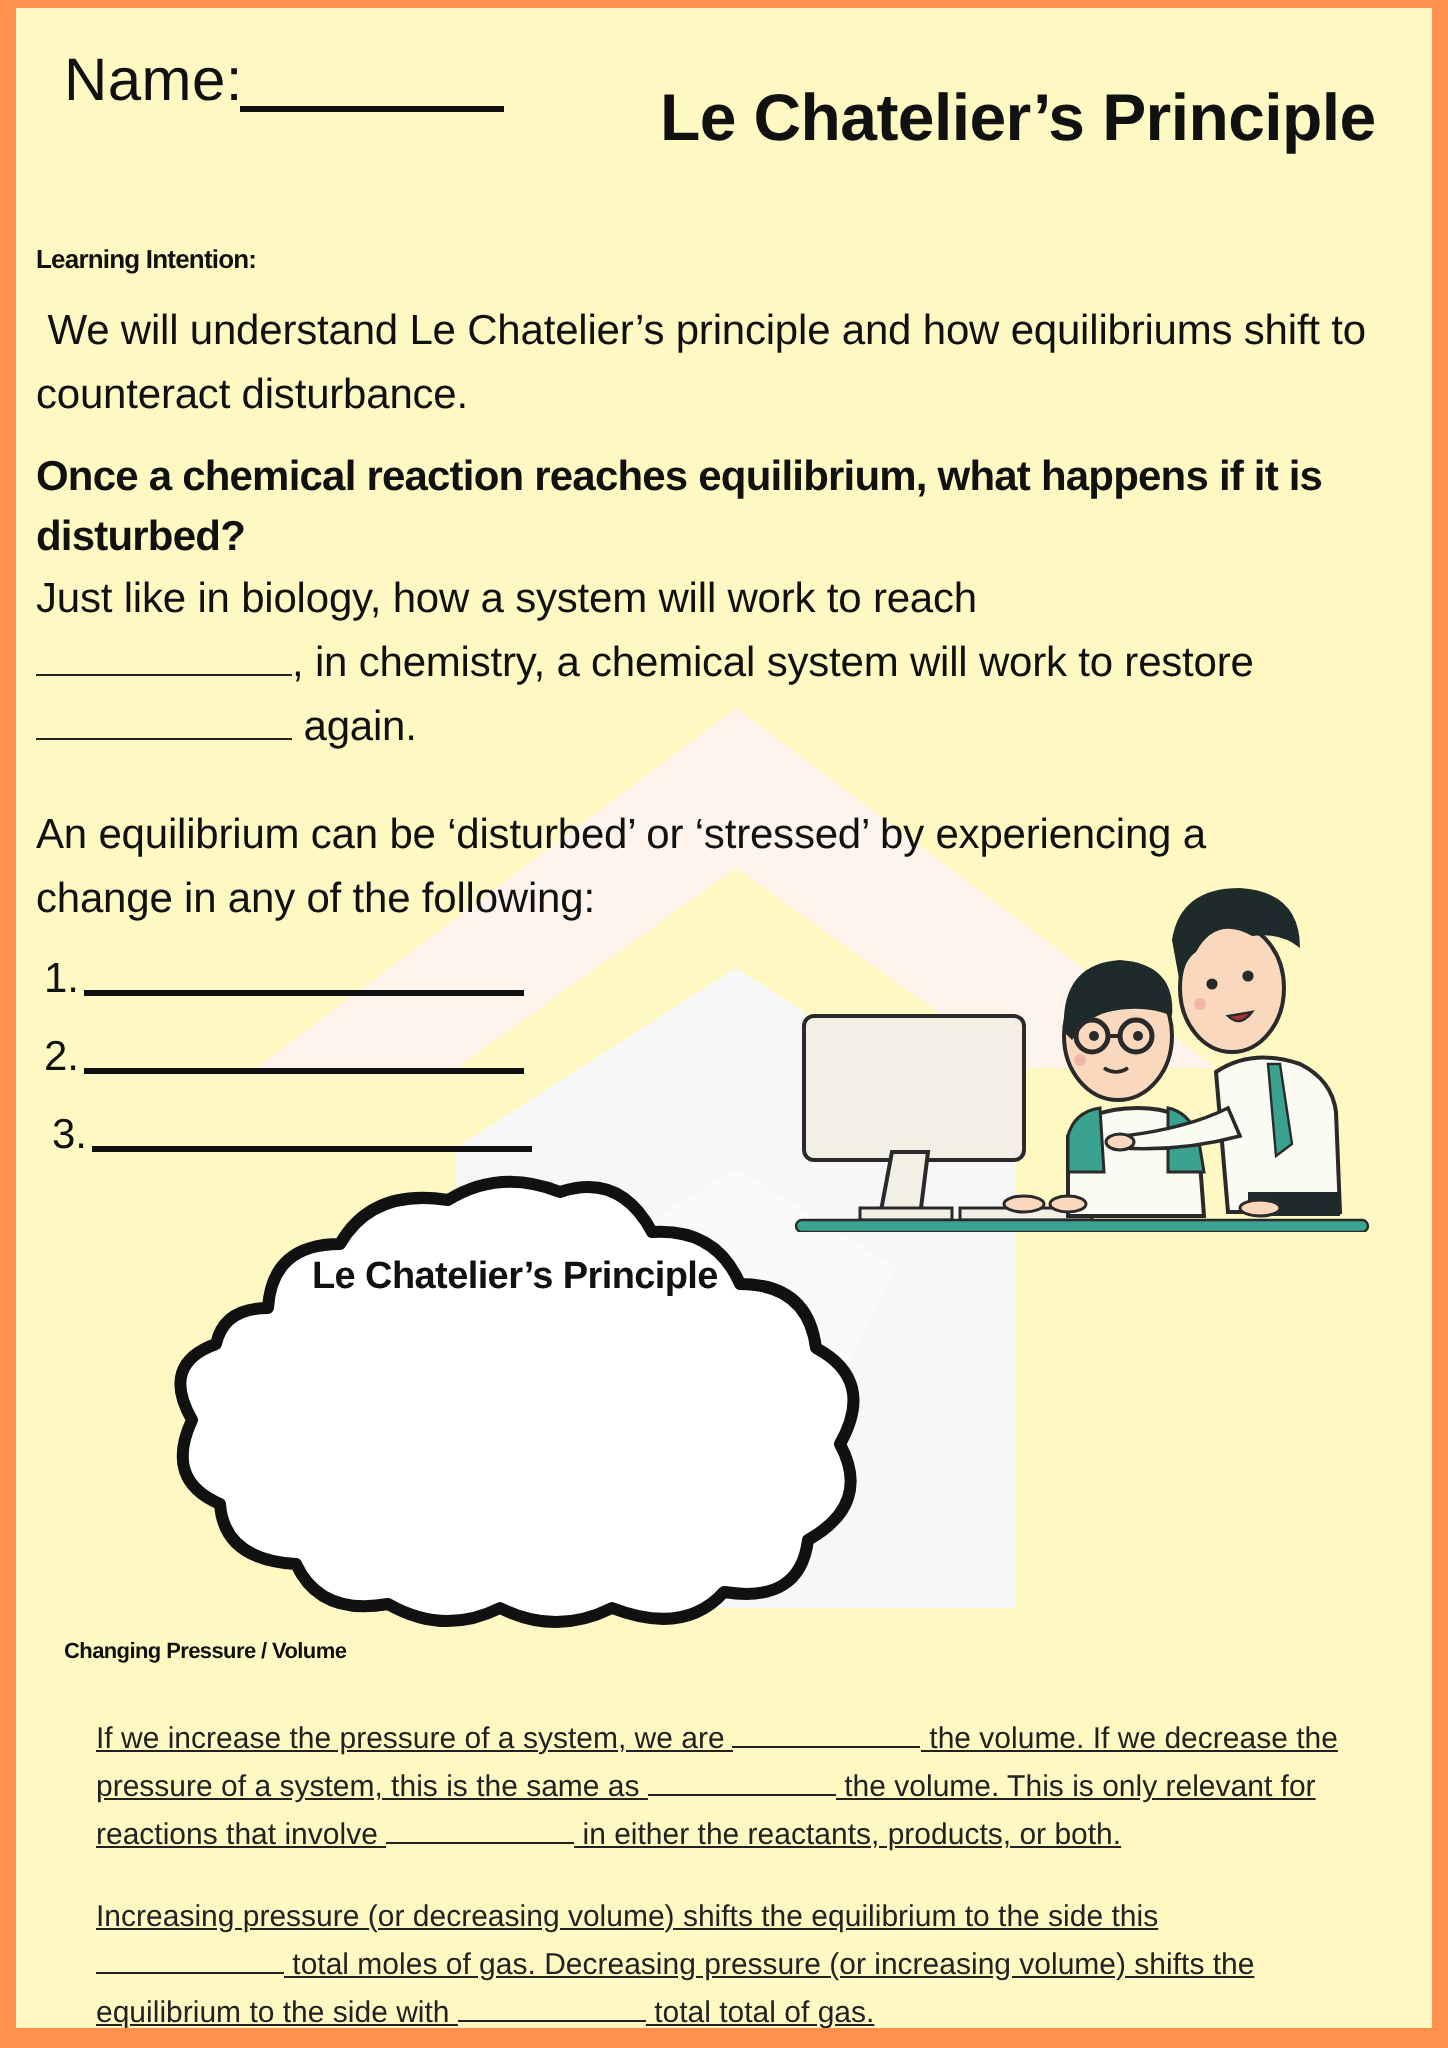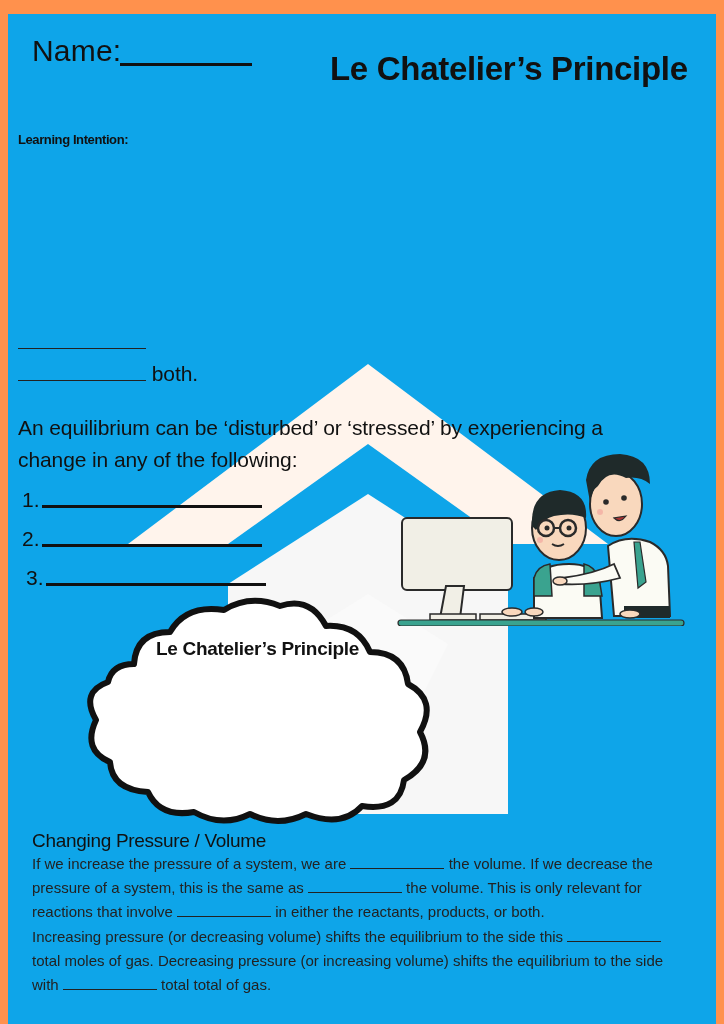--- a/index.html
+++ b/index.html
@@ -5,23 +5,23 @@
     html, body { margin: 0; padding: 0; }
     body {
       width: 724px; height: 1024px;
       background: #ff914d;
       font-family: "Liberation Sans", sans-serif;
       color: #111;
       overflow: hidden;
     }
     .page {
       position: absolute;
-      left: 8px; top: 14px;
+      left: 8px; top: 4px;
       width: 708px; height: 1010px;
-      background: #0ea5e9;
+      background: #fef9c3;
       overflow: hidden;
     }
     
     .watermark {
       position: absolute;
       left: 80px; top: 330px;
       width: 560px; height: 520px;
       pointer-events: none;
     }
     .abs { position: absolute; }
@@ -72,51 +72,53 @@
     .cloud-title {
       left: 148px; top: 624px;
       font-size: 19px; font-weight: bold; letter-spacing: -0.3px;
     }
     .cloud-text {
       left: 126px; top: 656px; width: 300px;
       font-size: 15px; line-height: 23px; color: #222;
     }
     .h-pressure {
       left: 24px; top: 816px;
-      font-size: 19px; font-weight: normal; letter-spacing: -0.3px;
+      font-size: 11px; font-weight: bold; letter-spacing: -0.3px;
     }
     .p-pressure {
       left: 24px; top: 838px; width: 660px;
       font-size: 15px; line-height: 24.2px; color: #222;
     }
-    .p-pressure p { margin: 0; }
+    .p-pressure p { margin: 16px; text-decoration: underline; }
   </style>
 </head>
 <body>
 
 <div class="page">
 
   <svg class="watermark" viewBox="0 0 560 520">
     <polygon points="40,200 280,20 520,200 420,200 280,100 140,200" fill="#fff4ec"></polygon>
     <polygon points="140,240 280,150 420,240 420,470 140,470" fill="#f7f7f7"></polygon>
     <polygon points="200,300 280,250 360,300 280,460" fill="#fafafa"></polygon>
   </svg>
 
   <div class="abs name-label">Name:</div>
   <div class="abs name-line"></div>
 
   <div class="abs title">Le Chatelier’s Principle</div>
 
   <div class="abs h-learn">Learning Intention:</div>
-
+  <div class="abs body-lg p-learn">&nbsp;<span>We will understand Le Chatelier’s principle and how equilibriums shift to counteract disturbance.</span></div>
+
+  <div class="abs h-question">Once a chemical reaction reaches equilibrium, what happens if it is disturbed?</div>
 
   <div class="abs body-lg p-bio">
-    <br>
-    <span class="blank" style="width:128px"></span><br>
-    <span class="blank" style="width:128px"></span><span> both.</span>
+    <span>Just like in biology, how a system will work to reach</span><br>
+    <span class="blank" style="width:128px"></span><span>, in chemistry, a chemical system will work to restore</span><br>
+    <span class="blank" style="width:128px"></span><span> again.</span>
   </div>
 
   <div class="abs body-lg p-disturb">An equilibrium can be ‘disturbed’ or ‘stressed’ by experiencing a change in any of the following:</div>
 
   <div class="abs list-item" style="top:474px">
     <span>1. </span>
     <span class="list-line" style="width:220px"></span>
   </div>
   <div class="abs list-item" style="top:513px">
     <span>2.</span>

